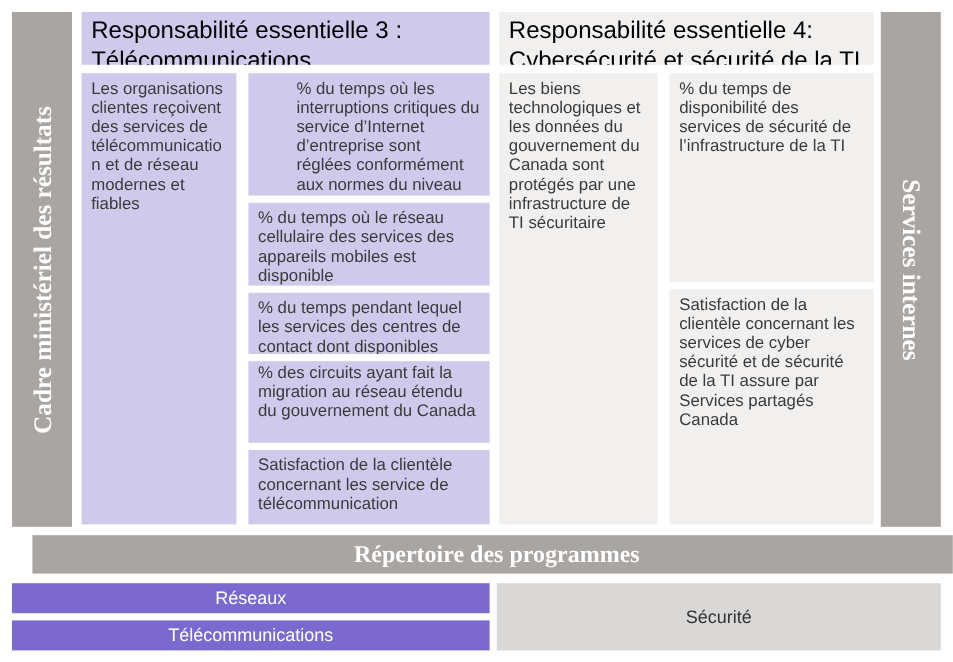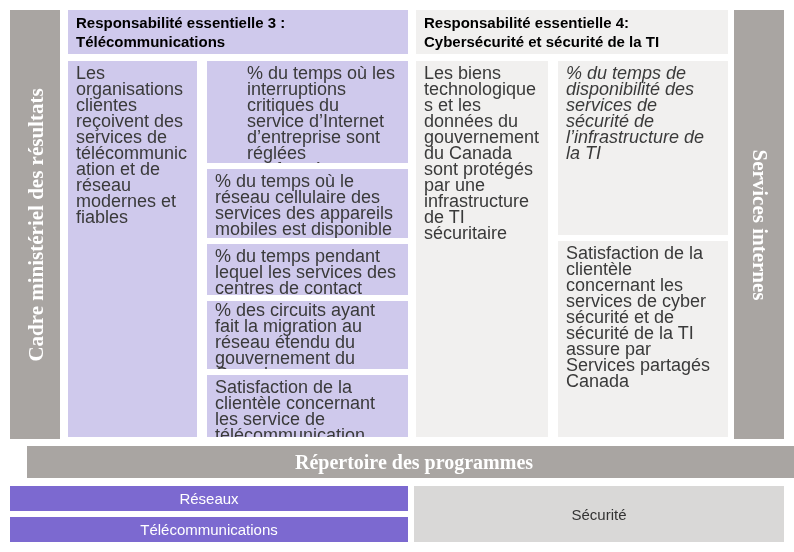--- a/index.html
+++ b/index.html
@@ -16,40 +16,40 @@
   
   .band{position:absolute;top:10px;width:50px;height:429px;background:var(--band-gray);}
   .band-left{left:10px;}
   .band-right{left:734px;}
   .band-text{position:absolute;width:429px;height:50px;line-height:50px;text-align:center;
     color:#fff;font-family:"Liberation Serif",serif;font-weight:bold;font-size:21px;}
   .band-text-left{left:-179.5px;top:199.5px;transform:rotate(-90deg);}
   .band-text-right{left:544.5px;top:199.5px;transform:rotate(90deg);}
 
   
-  .hdr{position:absolute;top:10px;height:44px;padding:4px 8px;font-weight:bold;font-size:15px;
+  .hdr{position:absolute;top:10px;height:44px;padding:4px 8px;font-weight:normal;font-size:20px;
     line-height:1.25;color:#000;white-space:pre-line;overflow:hidden;}
   .hdr-re3{left:68px;width:340px;background:var(--lavender);}
   .hdr-re4{left:416px;width:312px;background:var(--light-gray);}
 
   
-  .box{position:absolute;padding:4px 8px;font-size:18px;line-height:16px;color:#3a3a3a;
+  .box{position:absolute;padding:4px 8px;font-size:14px;line-height:16px;color:#3a3a3a;
     overflow:hidden;overflow-wrap:break-word;}
   .lav{background:var(--lavender);}
   .lgt{background:var(--light-gray);}
 
   .re3-result{left:68px;top:61px;width:129px;height:376px;}
   .re3-i0{left:207px;top:61px;width:201px;height:102px;padding-left:40px;}
   .re3-i1{left:207px;top:169px;width:201px;height:69px;}
   .re3-i2{left:207px;top:244px;width:201px;height:51px;padding-top:4px;}
   .re3-i3{left:207px;top:301px;width:201px;height:68px;padding-top:1px;}
   .re3-i4{left:207px;top:375px;width:201px;height:62px;}
 
   .re4-result{left:416px;top:61px;width:132px;height:376px;}
-  .re4-i0{left:558px;top:61px;width:170px;height:174px;font-style:italic;}
+  .re4-i0{left:558px;top:61px;width:170px;height:174px;}
   .re4-i1{left:558px;top:241px;width:170px;height:196px;}
 
   
   .prog-bar{position:absolute;left:27px;top:446px;width:774px;height:32px;background:var(--band-gray);
     color:#fff;font-family:"Liberation Serif",serif;font-weight:bold;font-size:20px;
     text-align:center;line-height:32px;}
   .pill{position:absolute;left:10px;width:398px;height:25px;background:var(--purple);
     color:#fff;font-size:15px;text-align:center;line-height:25px;}
   .pill-reseaux{top:486px;}
   .pill-telecom{top:517px;}

